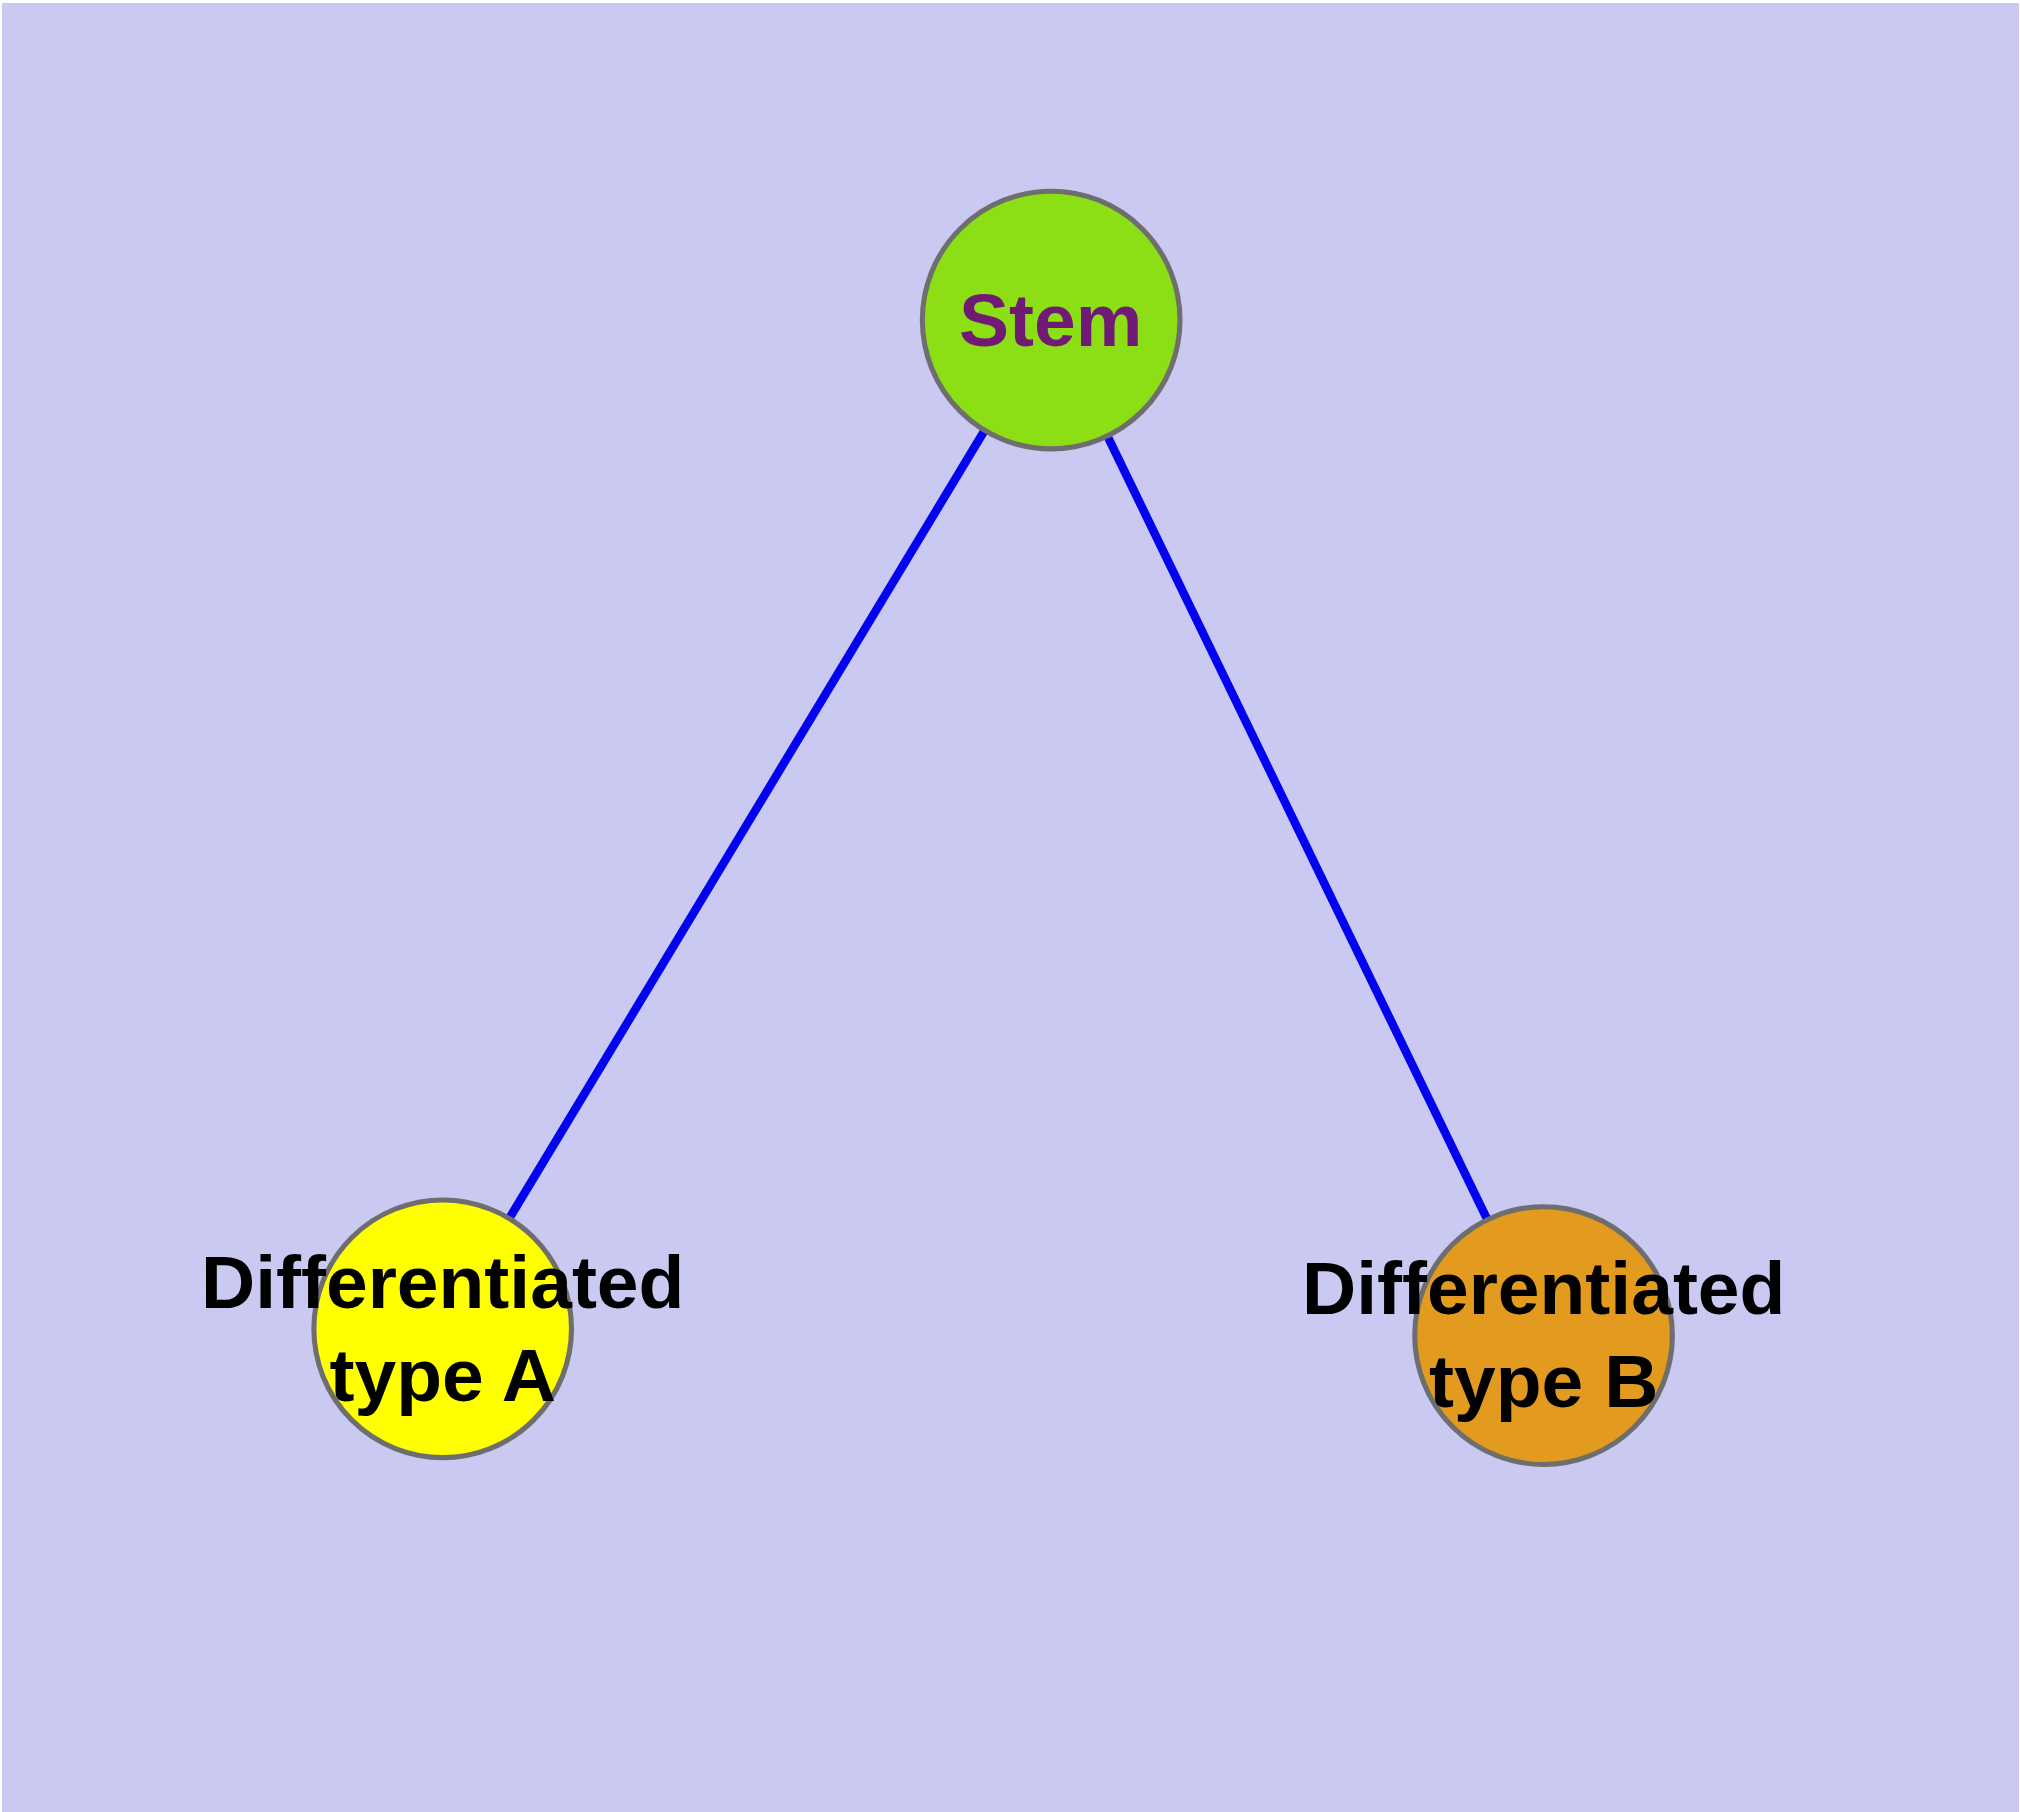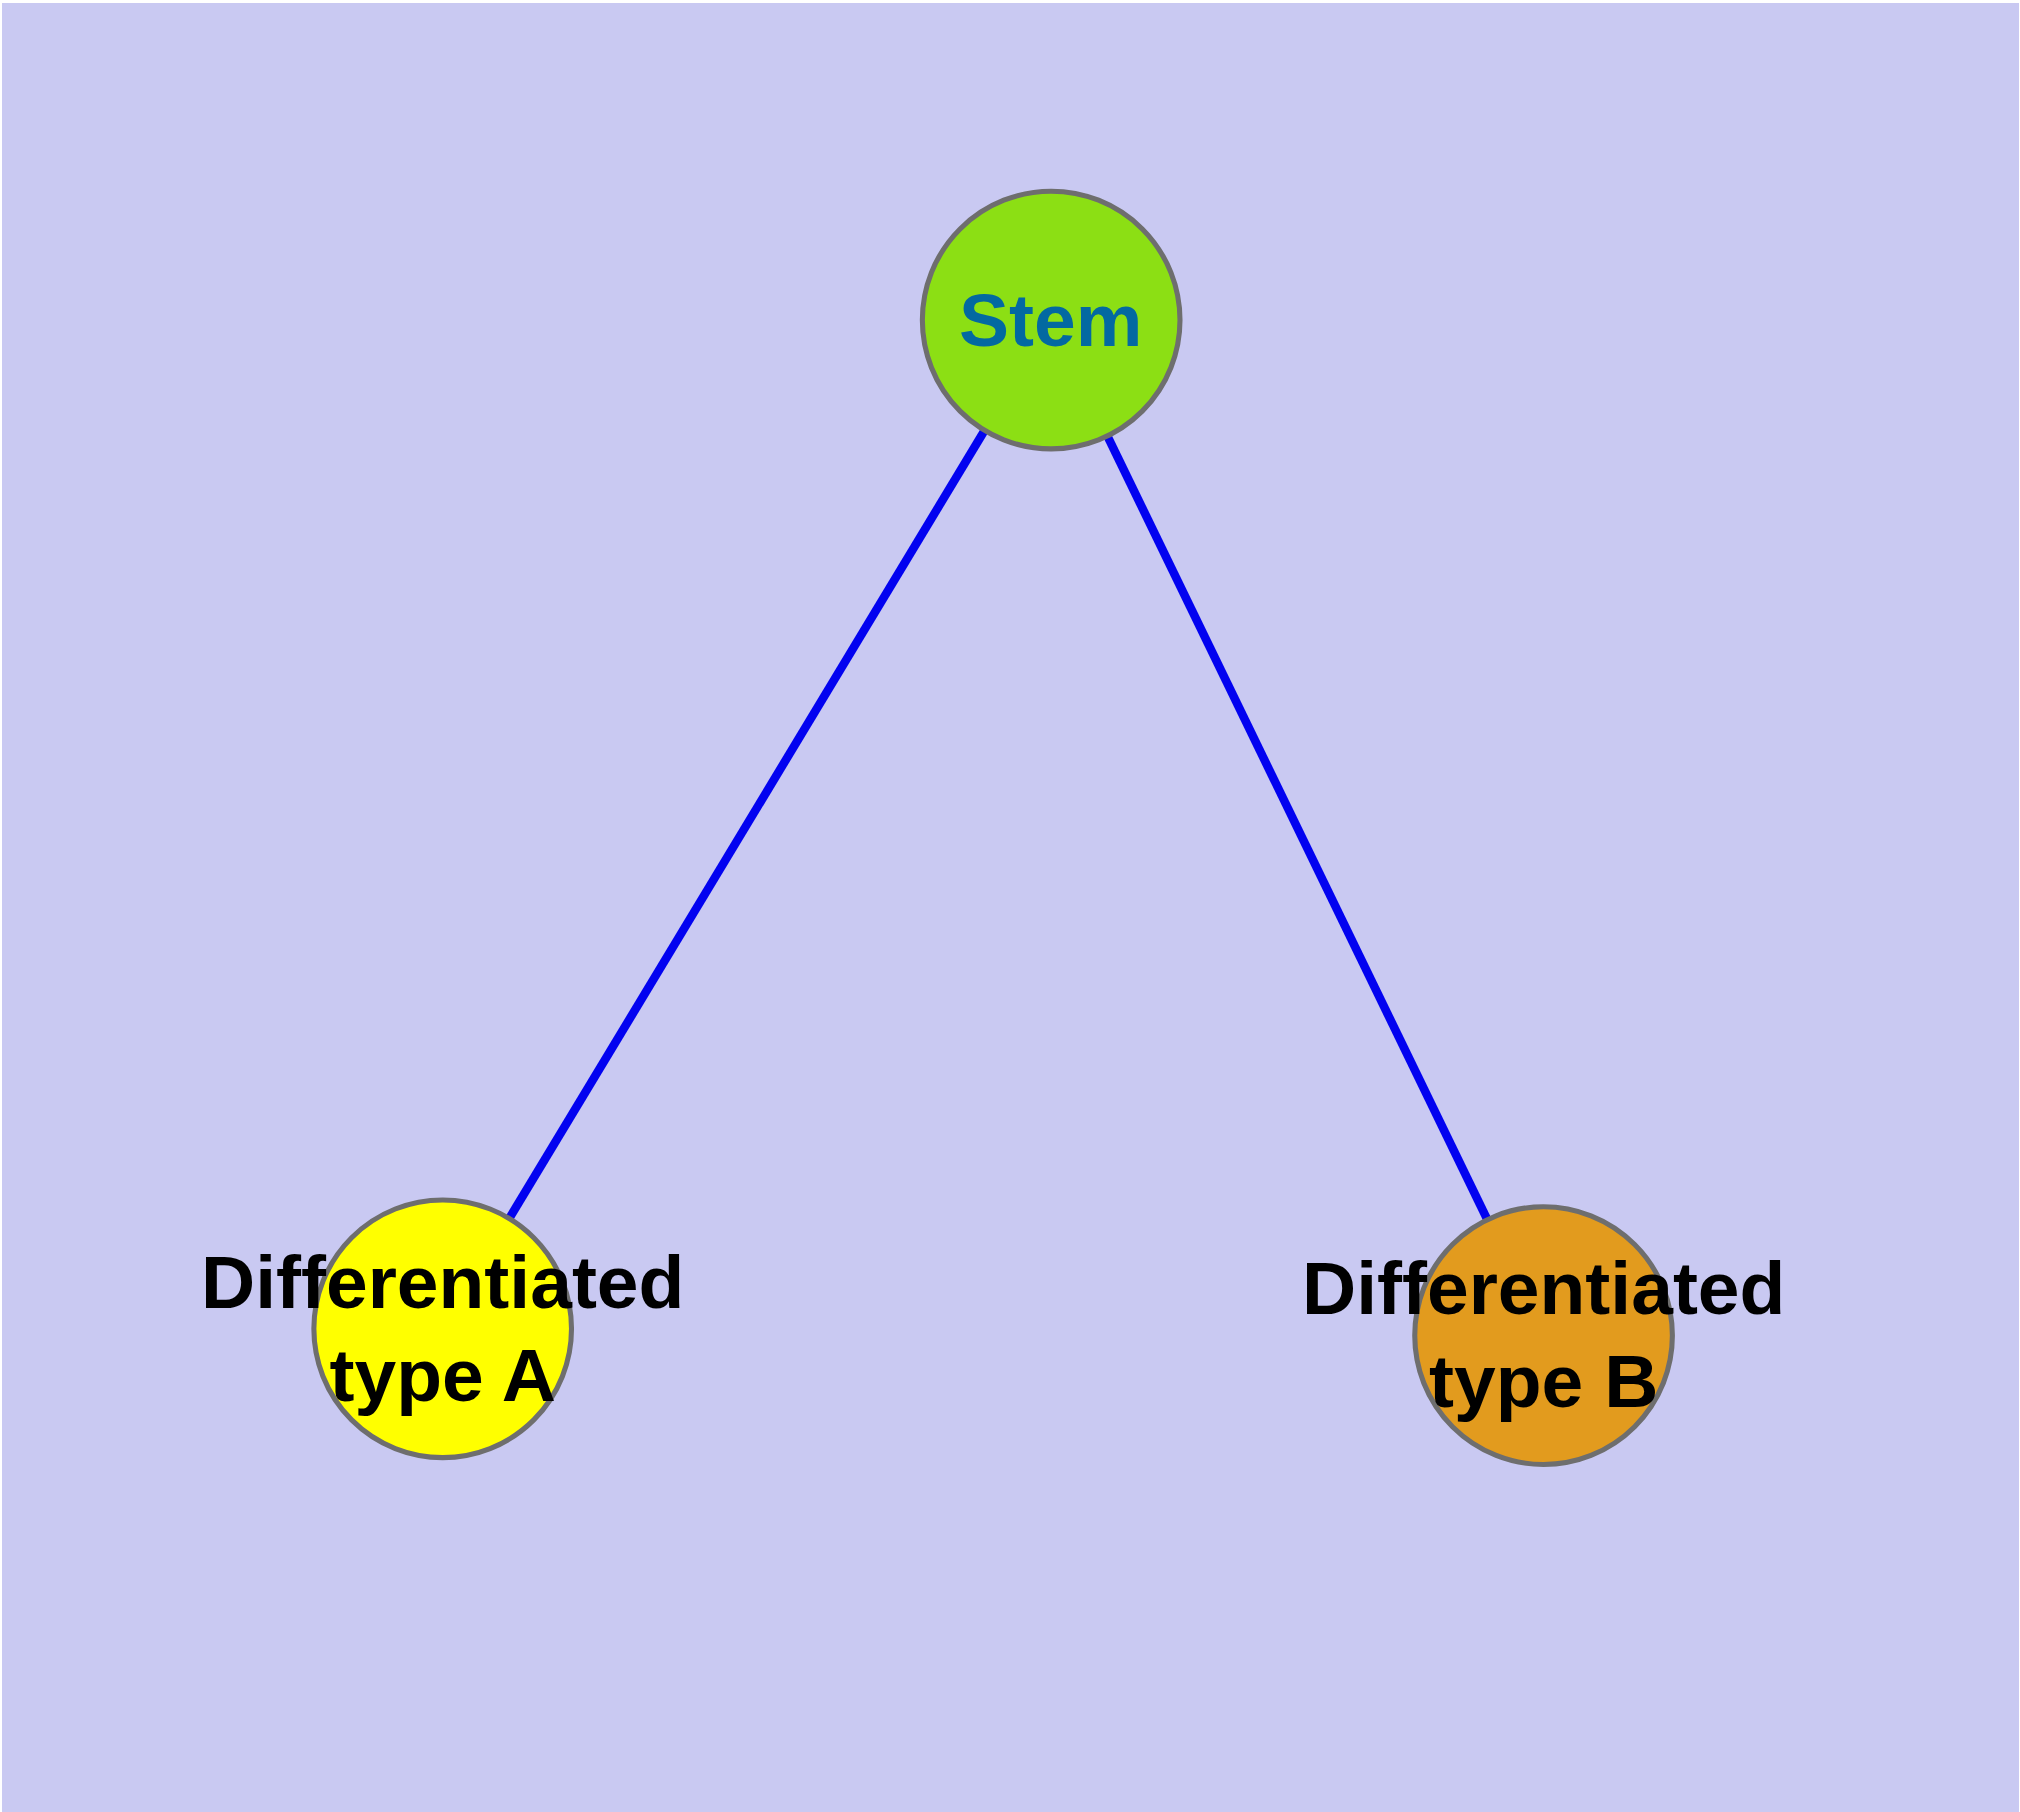--- a/index.html
+++ b/index.html
@@ -49,20 +49,20 @@
   <div class="canvas">
     <svg class="graph-svg" viewBox="0 0 2380 2134" preserveAspectRatio="none">
       <rect x="0" y="0" width="2380" height="2134" fill="#c9c9f2"></rect>
       <line x1="1238" y1="374" x2="520" y2="1564" stroke="#0202f0" stroke-width="10"></line>
       <line x1="1238" y1="374" x2="1819" y2="1572" stroke="#0202f0" stroke-width="10"></line>
       <circle cx="1238" cy="374" r="152" fill="#8cdf14" stroke="#6e6e6e" stroke-width="6"></circle>
       <circle cx="520" cy="1564" r="152" fill="#ffff00" stroke="#6e6e6e" stroke-width="6"></circle>
       <circle cx="1819" cy="1572" r="152" fill="#e29b1e" stroke="#6e6e6e" stroke-width="6"></circle>
     </svg>
 
-    <div class="node-label" style="left: 1049px; top: 317px; color: #0369a1;">Stem</div>
+    <div class="node-label" style="left: 1049px; top: 317px; color: #701a75;">Stem</div>
     <div class="node-label" style="left: 441px; top: 1326px; color: rgb(0, 0, 0);">Differentiated
 type A</div>
     <div class="node-label" style="left: 1542px; top: 1332px; color: rgb(0, 0, 0);">Differentiated
 type B</div>
   </div>
 </div>
 
 
 </body></html>

